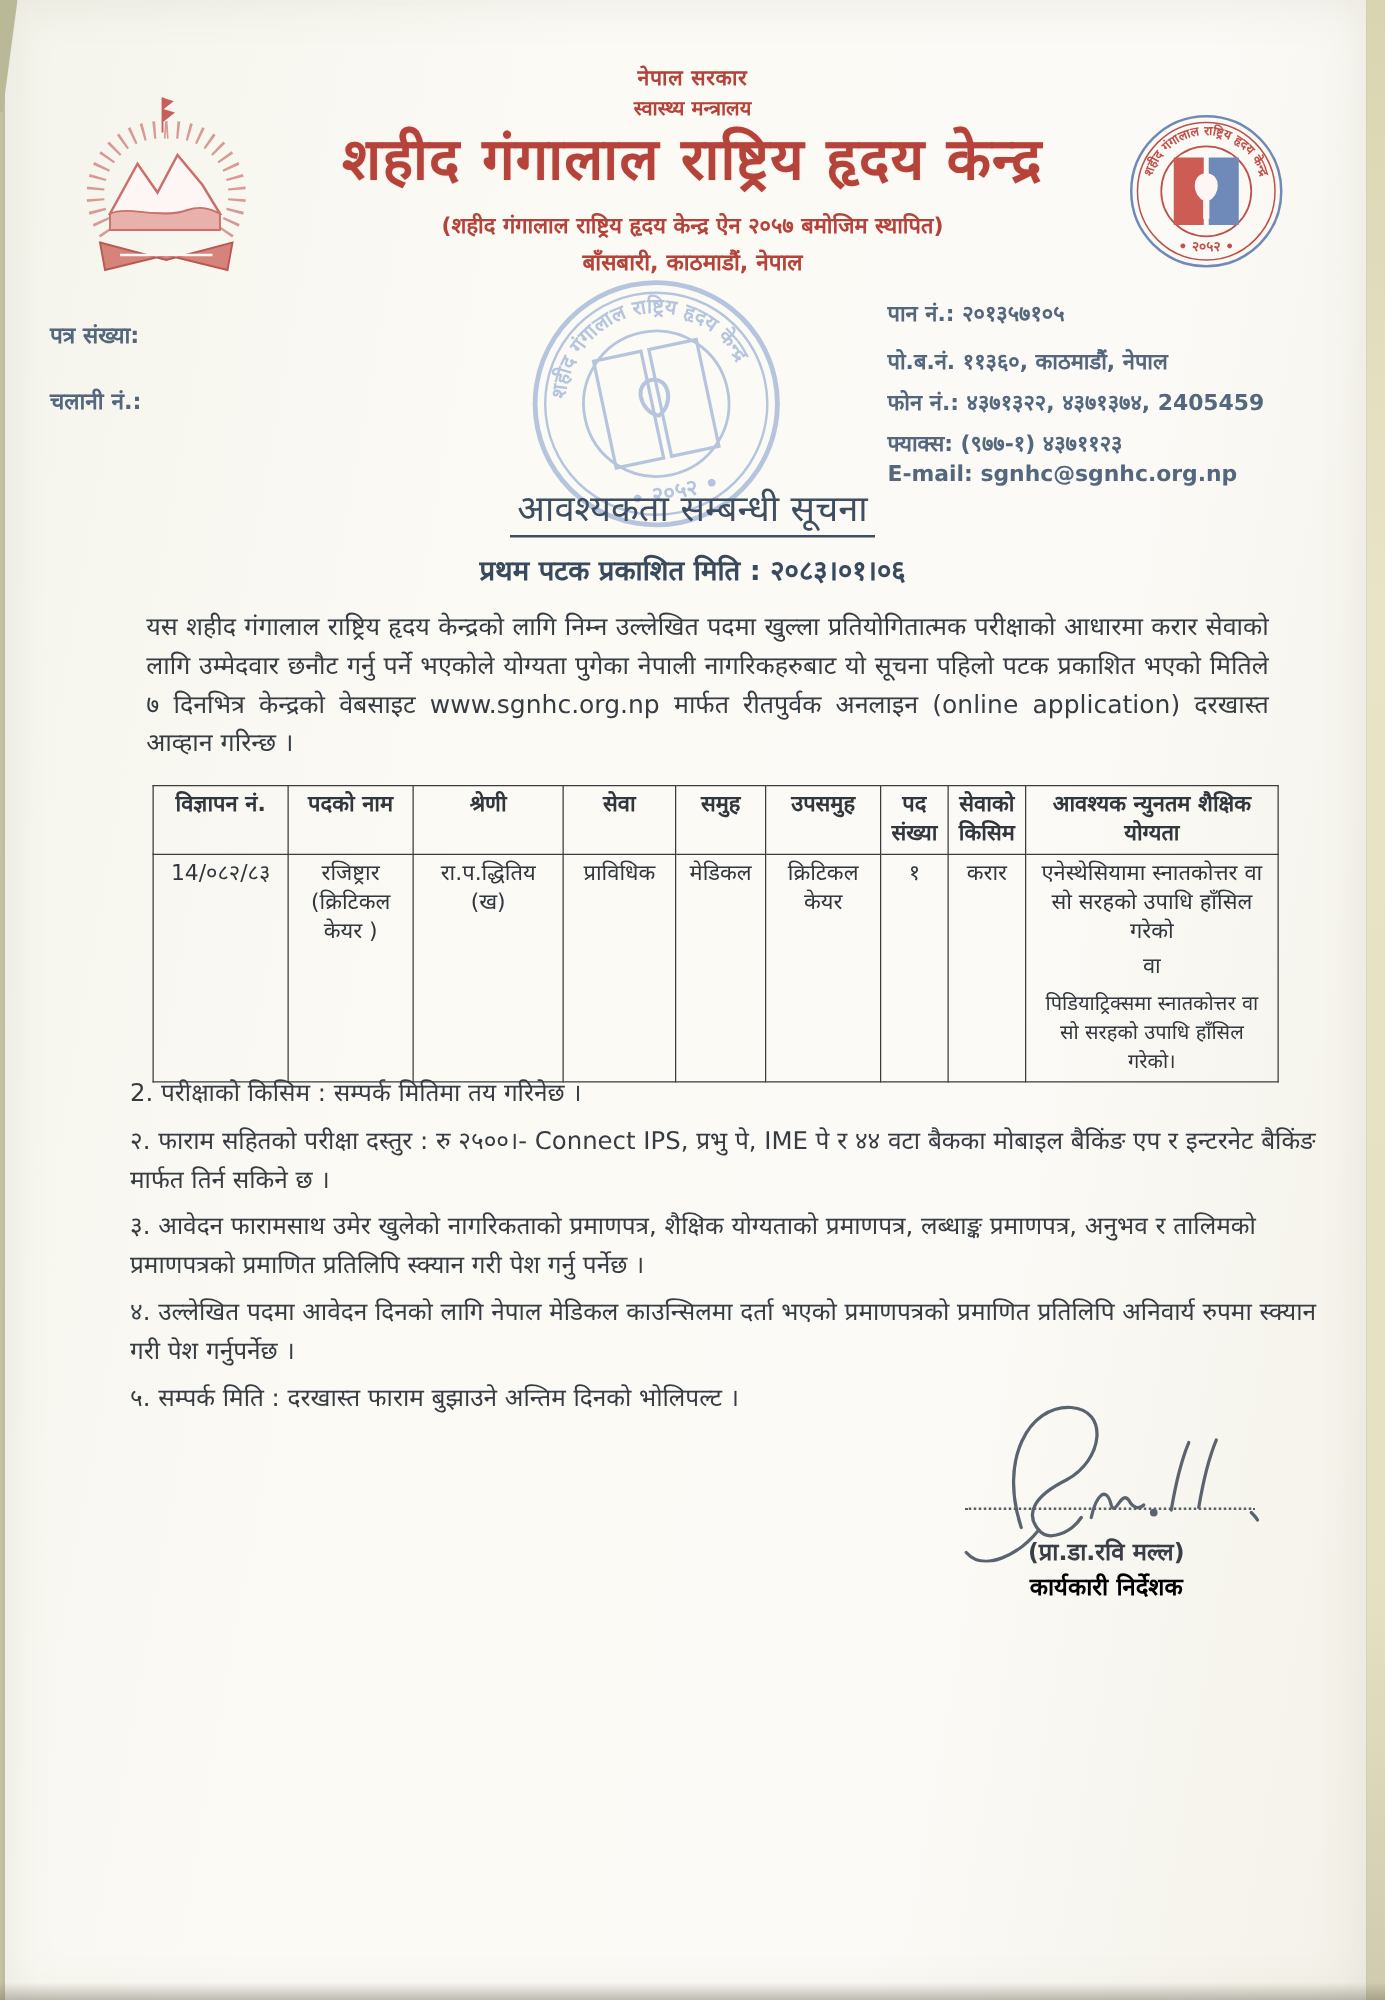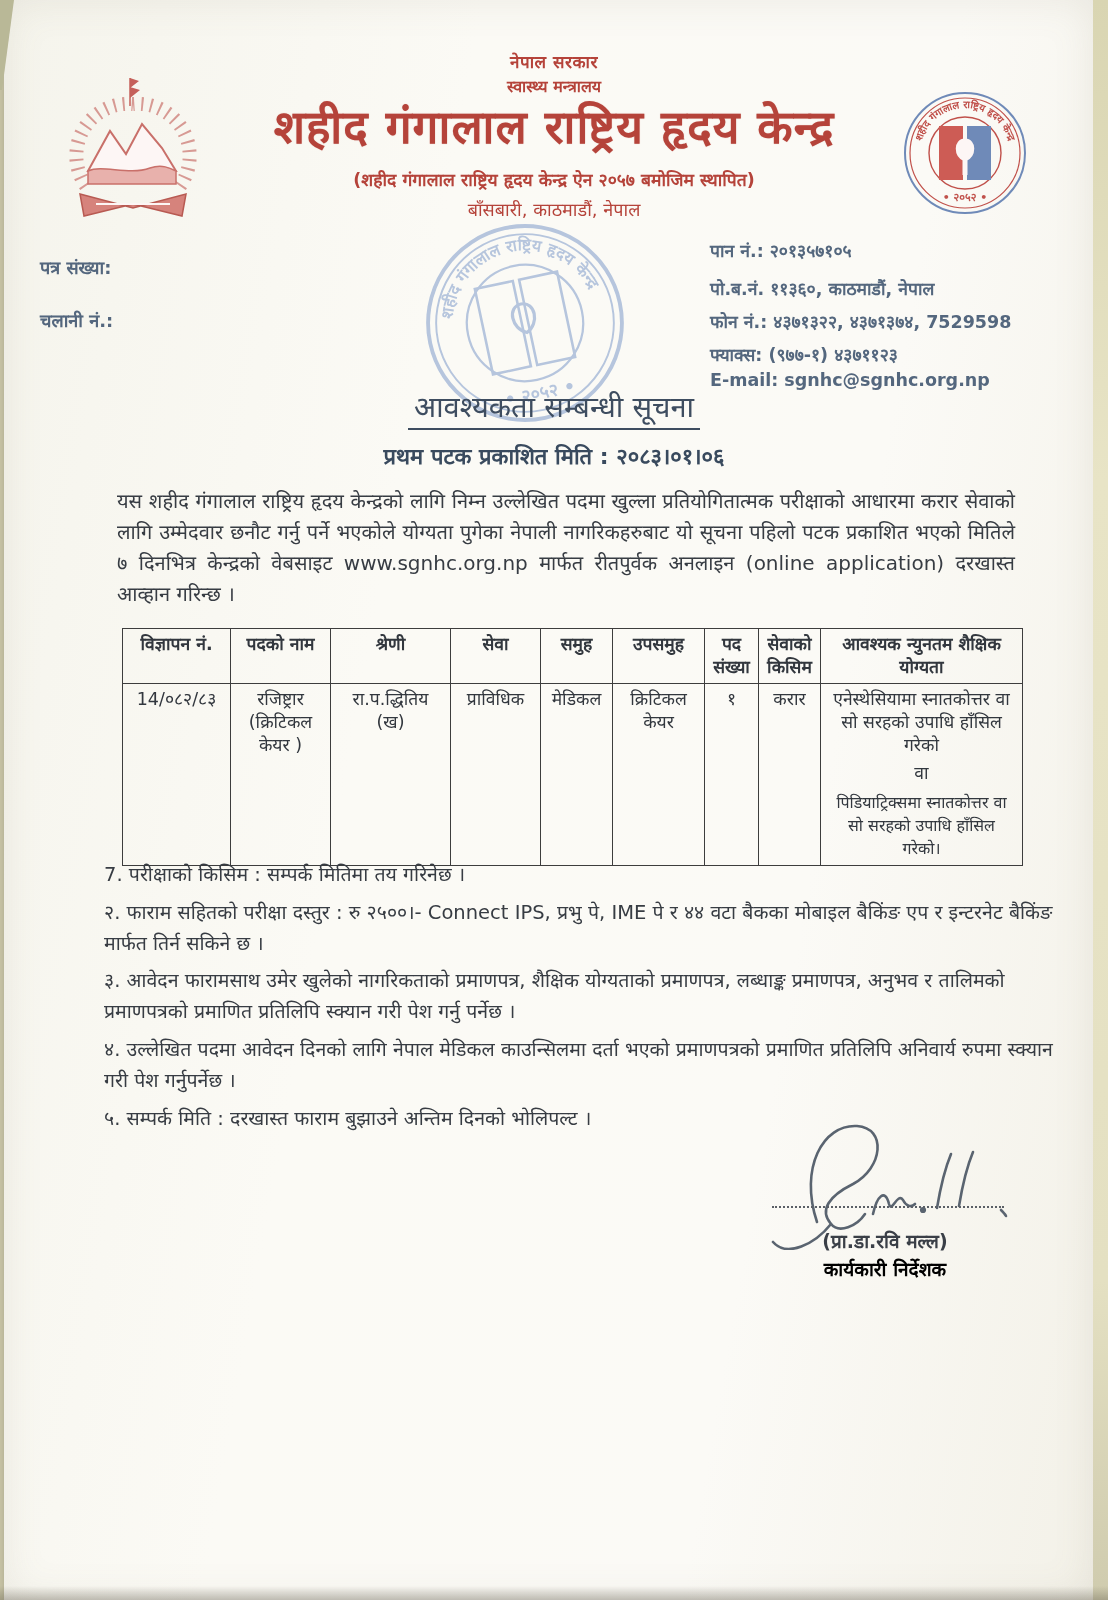--- a/index.html
+++ b/index.html
@@ -24,21 +24,21 @@
   .center{left:0;right:0;text-align:center;}
 
   .red{color:#b5433a;}
   .slate{color:#54677e;}
 
   .gov-line{top:50px;font-size:17px;font-weight:600;letter-spacing:.5px;}
   .ministry-line{top:75px;font-size:16px;font-weight:600;}
   .org-name{top:94px;font-size:46px;font-weight:700;letter-spacing:1px;
     text-shadow:0 0 1px rgba(181,67,58,.4);}
   .establish-line{top:167px;font-size:17.5px;font-weight:600;}
-  .address-line{top:197px;font-size:18px;font-weight:400;}
+  .address-line{top:197px;font-size:18px;font-weight:700;}
 
   .ref-label{left:40px;font-size:18px;font-weight:600;}
   .contact{left:710px;font-size:17.5px;font-weight:600;white-space:nowrap;}
 
   .notice-title{top:386px;font-size:29px;font-weight:400;color:#3e4d60;}
   .notice-title span{border-bottom:2.5px solid #3e4d60;padding:0 6px 4px 6px;}
   .published-line{top:440px;font-size:22px;font-weight:700;color:#394a5e;}
 
   .body-par{left:117px;width:898px;top:486px;font-size:20px;line-height:1.55;
     text-align:justify;color:#373c43;}
@@ -129,21 +129,21 @@
   <rect x="2" y="-27" width="24" height="54" fill="none" stroke="#7e9bca" stroke-width="1.6"></rect>
   <path d="M0,-12 C-9,-12 -9,2 0,6 C9,2 9,-12 0,-12" fill="none" stroke="#7e9bca" stroke-width="2"></path>
   <text y="48" font-size="11" fill="#7e9bca" text-anchor="middle" font-weight="bold">• २०५२ •</text>
 </svg>
 
 <div class="abs slate ref-label" style="top:255px;">पत्र संख्या:</div>
 <div class="abs slate ref-label" style="top:308px;">चलानी नं.:</div>
 
 <div class="abs slate contact" style="top:238px;">पान नं.: २०१३५७१०५</div>
 <div class="abs slate contact" style="top:276px;">पो.ब.नं. ११३६०, काठमाडौं, नेपाल</div>
-<div class="abs slate contact" style="top:309px;">फोन नं.: ४३७१३२२, ४३७१३७४, 7529598</div>
+<div class="abs slate contact" style="top:309px;">फोन नं.: ४३७१३२२, ४३७१३७४, 2405459</div>
 <div class="abs slate contact" style="top:342px;">फ्याक्स: (९७७-१) ४३७११२३</div>
 <div class="abs slate contact" style="top:370px;">E-mail: sgnhc@sgnhc.org.np</div>
 
 <div class="abs center notice-title">
   <span>आवश्यकता सम्बन्धी सूचना</span>
 </div>
 <div class="abs center published-line">प्रथम पटक प्रकाशित मिति : २०८३।०१।०६</div>
 
 <div class="abs body-par">यस शहीद गंगालाल राष्ट्रिय हृदय केन्द्रको लागि निम्न उल्लेखित पदमा खुल्ला प्रतियोगितात्मक परीक्षाको आधारमा करार सेवाको लागि उम्मेदवार छनौट गर्नु पर्ने भएकोले योग्यता पुगेका नेपाली नागरिकहरुबाट यो सूचना पहिलो पटक प्रकाशित भएको मितिले ७ दिनभित्र केन्द्रको वेबसाइट www.sgnhc.org.np मार्फत रीतपुर्वक अनलाइन (online application) दरखास्त आव्हान गरिन्छ ।</div>
 
@@ -183,21 +183,21 @@
     <td>
       <div class="q-line1">एनेस्थेसियामा स्नातकोत्तर वा सो सरहको उपाधि हाँसिल गरेको</div>
       <div class="q-line2">वा</div>
       <div class="q-line3">पिडियाट्रिक्समा स्नातकोत्तर वा सो सरहको उपाधि हाँसिल गरेको।</div>
     </td>
   </tr>
 </tbody>
   </table>
 
 <div class="abs conditions">
-  <div class="cond">7. परीक्षाको किसिम :  सम्पर्क मितिमा तय गरिनेछ  ।</div>
+  <div class="cond">2. परीक्षाको किसिम :  सम्पर्क मितिमा तय गरिनेछ  ।</div>
   <div class="cond">२. फाराम सहितको परीक्षा दस्तुर : रु २५००।- Connect IPS, प्रभु पे,  IME पे र ४४ वटा बैकका मोबाइल बैकिंङ एप र इन्टरनेट बैकिंङ मार्फत तिर्न सकिने छ  ।</div>
   <div class="cond">३. आवेदन फारामसाथ उमेर खुलेको नागरिकताको प्रमाणपत्र, शैक्षिक योग्यताको प्रमाणपत्र, लब्धाङ्क प्रमाणपत्र, अनुभव र तालिमको प्रमाणपत्रको प्रमाणित प्रतिलिपि स्क्यान गरी पेश गर्नु पर्नेछ ।</div>
   <div class="cond">४. उल्लेखित पदमा आवेदन दिनको लागि नेपाल मेडिकल काउन्सिलमा दर्ता भएको प्रमाणपत्रको प्रमाणित प्रतिलिपि अनिवार्य रुपमा स्क्यान गरी पेश गर्नुपर्नेछ ।</div>
   <div class="cond">५. सम्पर्क मिति : दरखास्त फाराम बुझाउने अन्तिम दिनको भोलिपल्ट ।</div>
 </div>
 
 <div class="abs sig-block">
   <svg class="sig-svg" width="250" height="140" viewBox="0 0 250 140" aria-hidden="true">
     <g fill="none" stroke="#5a6470" stroke-width="2.6" stroke-linecap="round">
       <path d="M52,112 C34,58 58,14 92,16 C122,18 118,58 88,74 C64,86 54,100 66,114 C74,124 92,116 100,104"></path>

